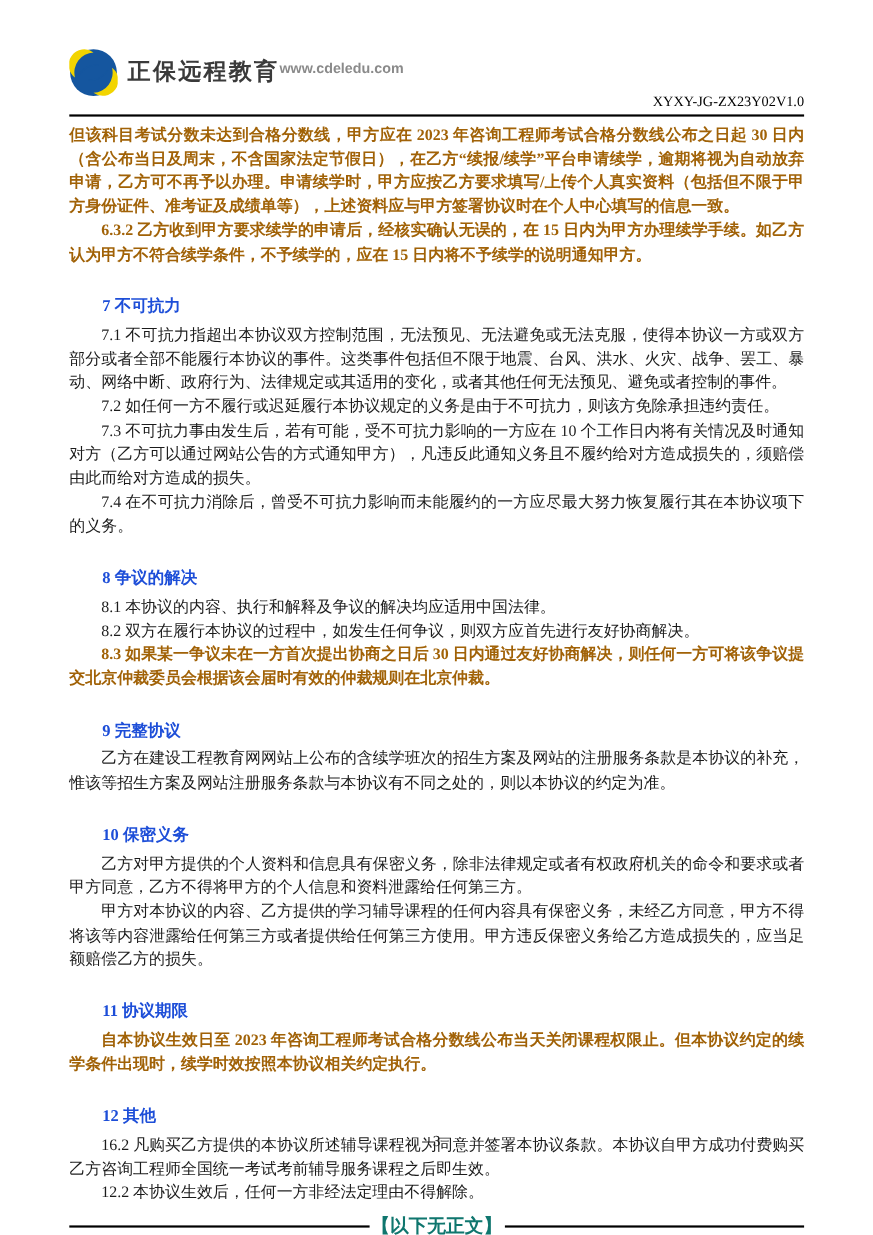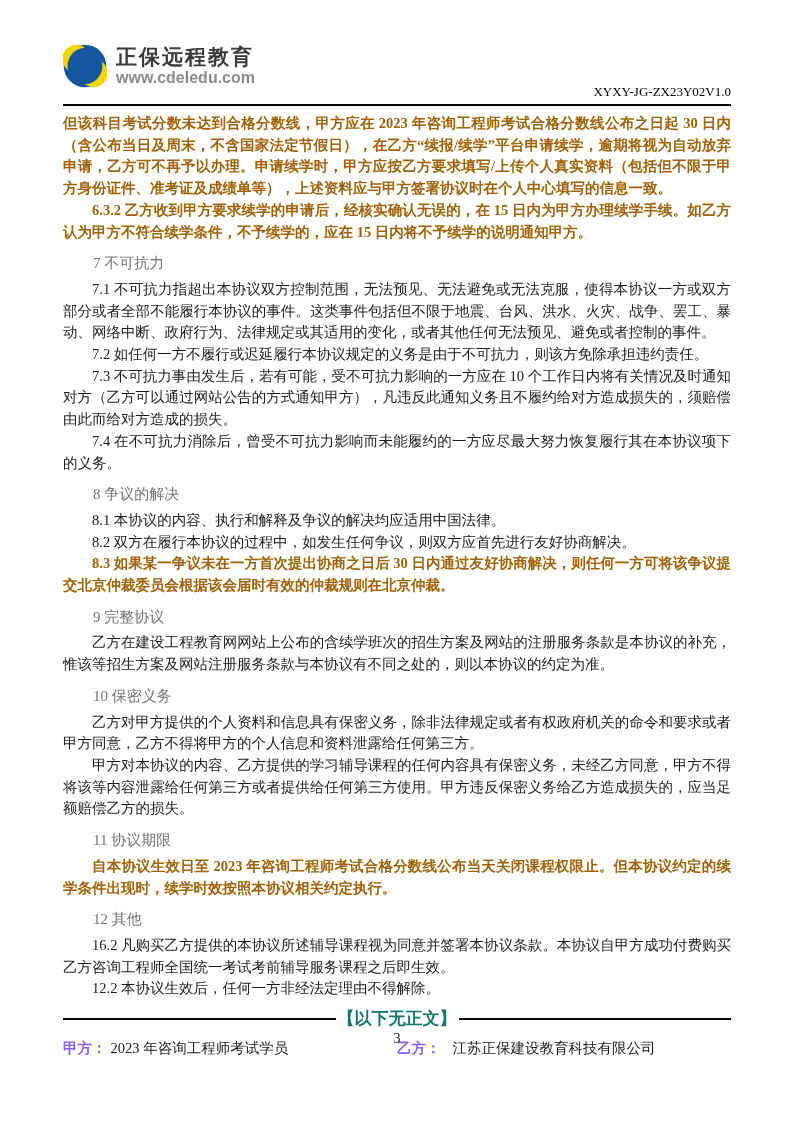--- a/index.html
+++ b/index.html
@@ -17,33 +17,33 @@
   }
   
   .header {
     position: relative;
     border-bottom: 2px solid #000000;
     padding-bottom: 4px;
     height: 62px;
   }
   .logo-row { display:flex; align-items:center; gap:9px; }
   .logo-badge { width:44px; height:44px; flex:0 0 auto; }
-  .logo-texts { display:flex; flex-direction:column; justify-content:center; }
+  .logo-texts { display:flex; flex-direction:row; justify-content:center; }
   .logo-title {
     font-family: "Liberation Sans", "DejaVu Sans", sans-serif;
     font-weight: 700;
     font-size: 21px;
     letter-spacing: 2px;
     color: #3a3a3a;
     line-height: 1.1;
   }
   .logo-url {
     font-family: "Liberation Sans", "DejaVu Sans", sans-serif;
     font-weight: 700;
-    font-size: 16px;
+    font-size: 13px;
     color: #8a8a8a;
     line-height: 1.2;
   }
   .doc-code {
     position: absolute;
     right: 0;
     bottom: 4px;
     font-size: 13px;
     color: #000000;
   }
@@ -52,24 +52,24 @@
   p.para {
     margin: 0;
     font-size: 14.5px;
     line-height: 21.7px;
     text-align: justify;
     word-break: break-all;
   }
   p.para.indent { text-indent: 2em; }
   p.para.bold { font-weight: 700; color:#a16207; }
   p.para.heading {
-    font-weight: 400;
-    color:#737373;
+    font-weight: 700;
+    color:#1d4ed8;
     text-indent: 2em;
-    margin-top: 10px;
+    margin-top: 26px;
     margin-bottom: 4px;
     font-size: 15px;
     text-align: left;
   }
   
   .end-divider {
     display: flex;
     align-items: center;
     margin-top: 7px;
     font-weight: 700;

